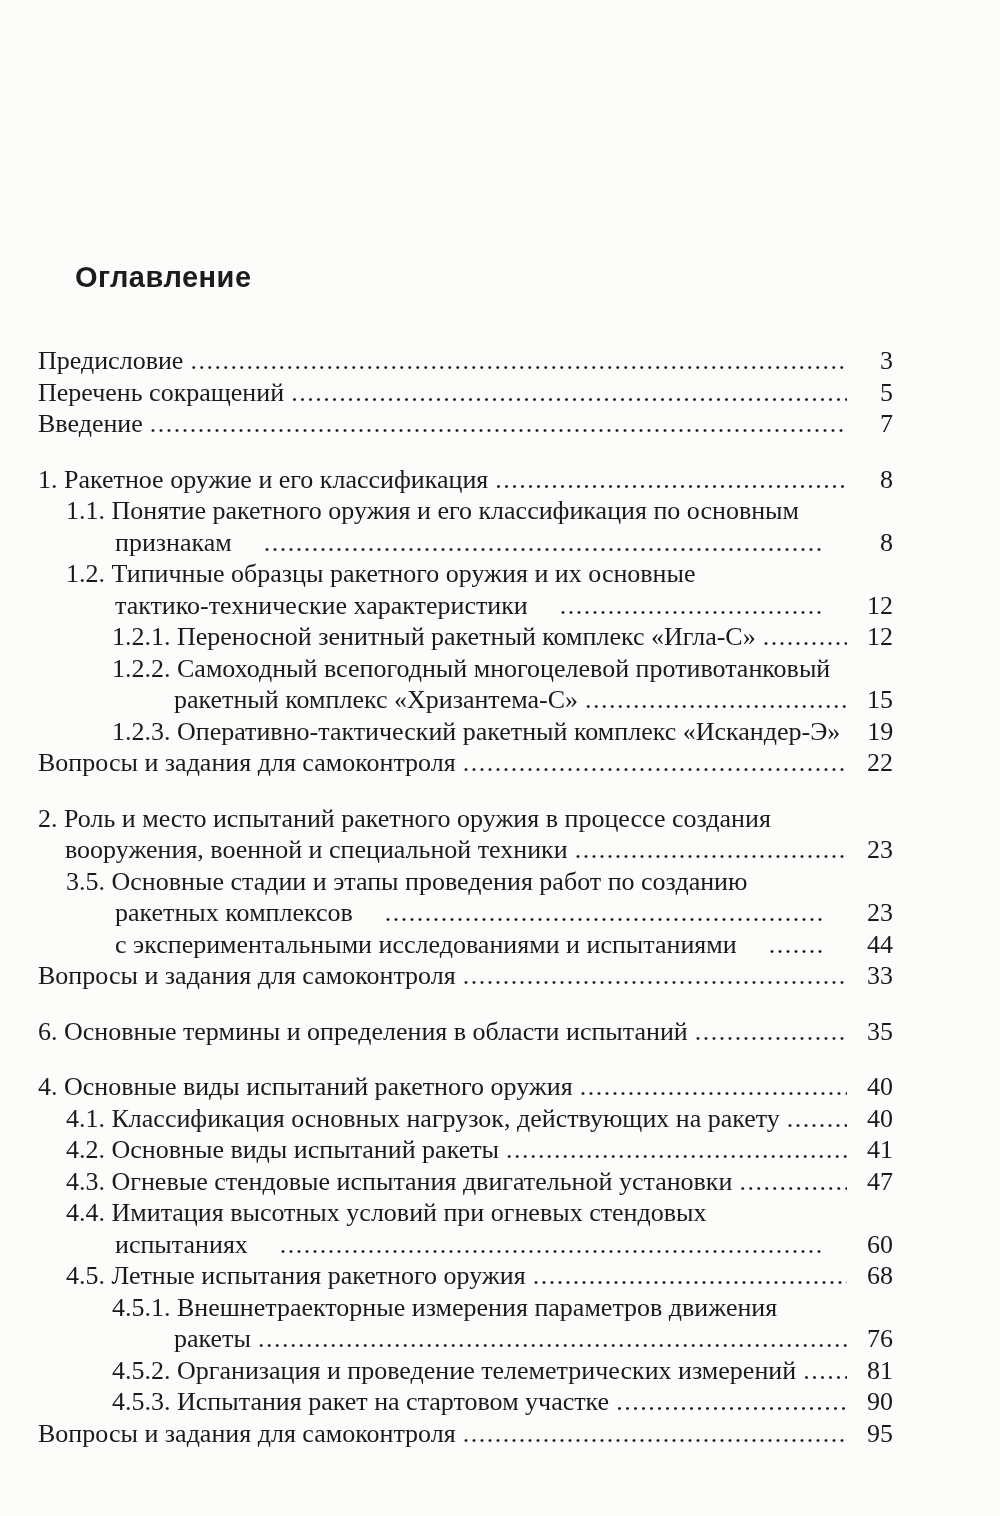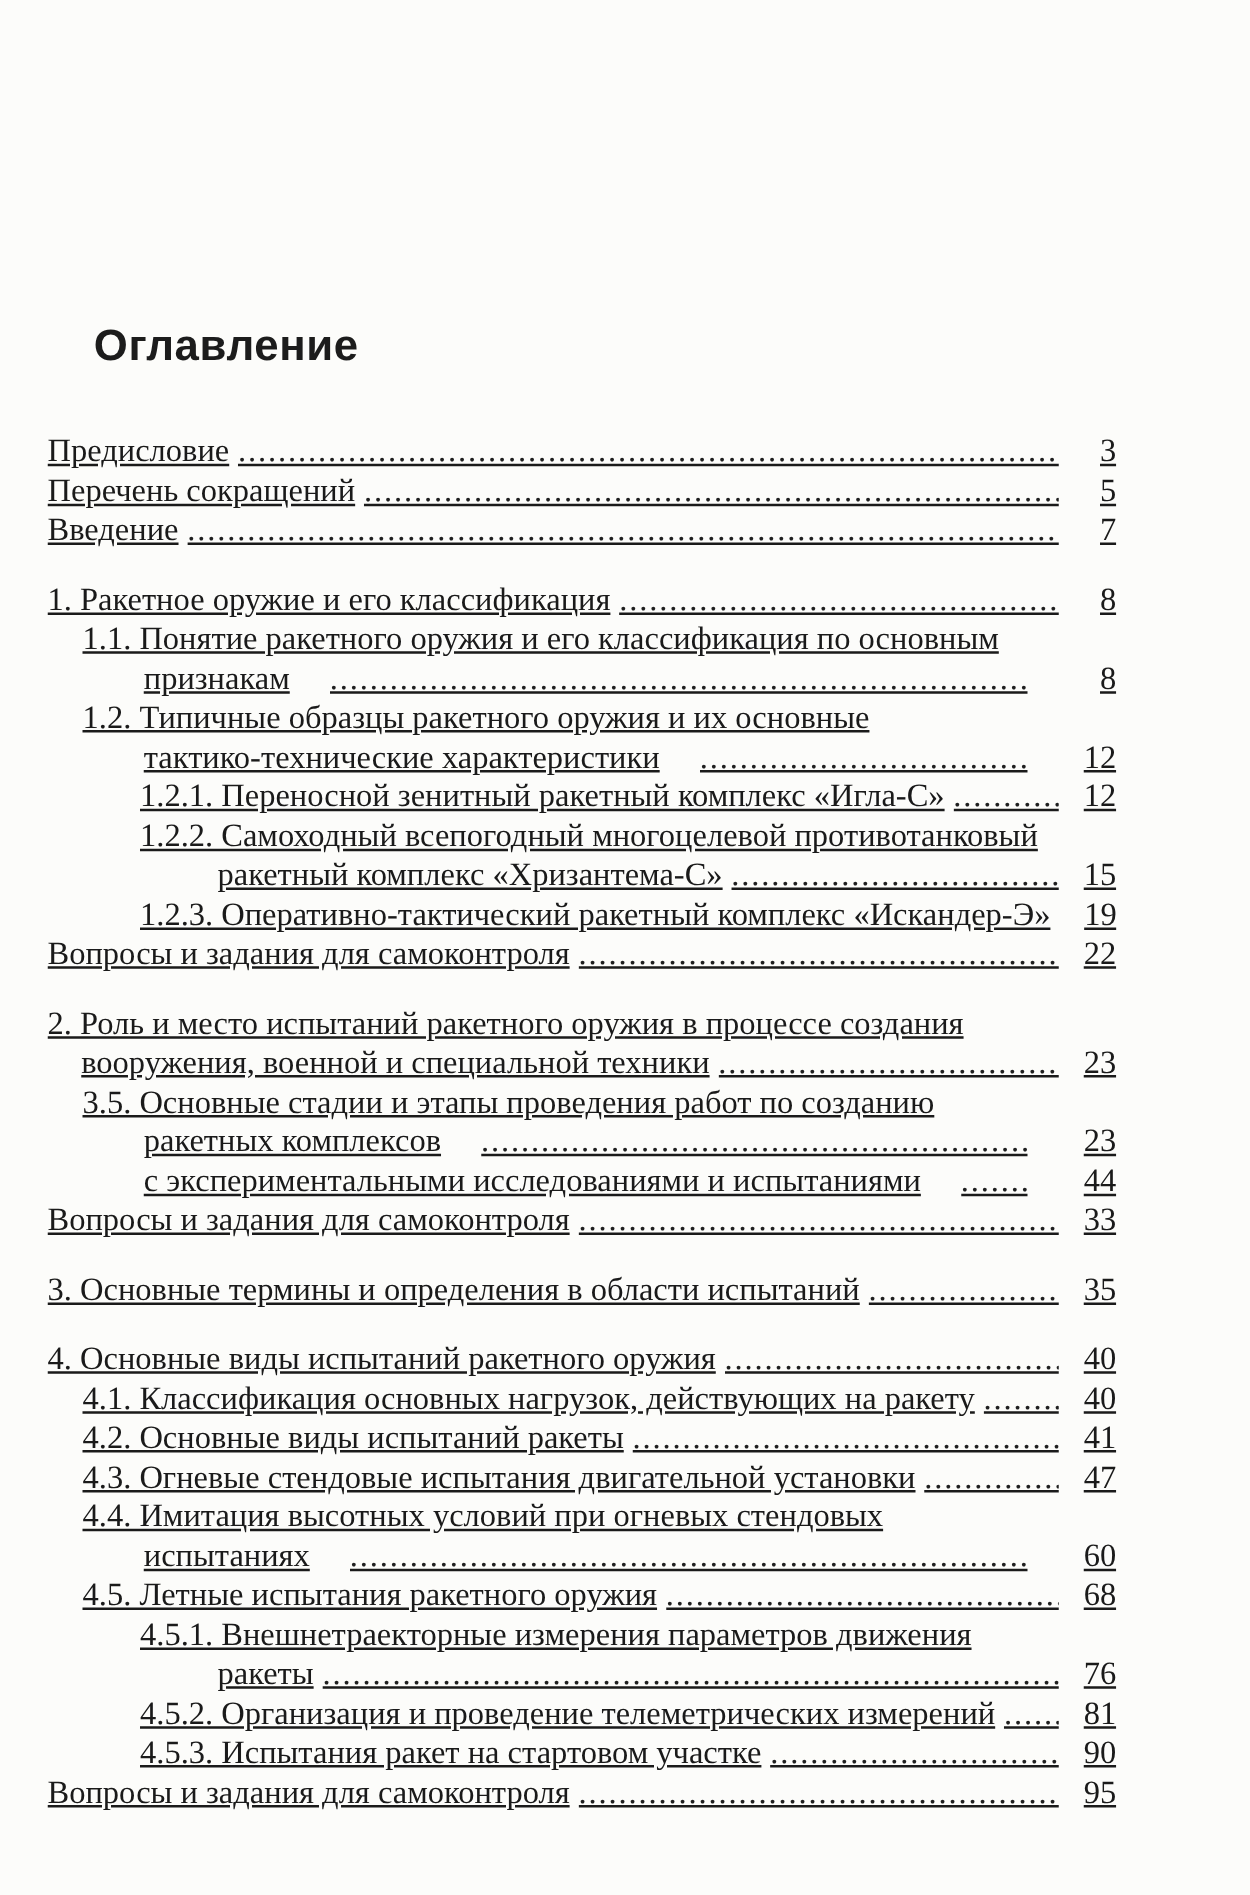--- a/index.html
+++ b/index.html
@@ -21,37 +21,36 @@
   .content {
     position: absolute;
     left: 38px;
     right: 107px;
     top: 0;
     padding-top: 262px;
   }
   .doc-title {
     font-family: "Liberation Sans", sans-serif;
     font-weight: 700;
-    font-size: 35px;
+    font-size: 29px;
     line-height: 30px;
     letter-spacing: 0.5px;
     color: #1c1c1c;
     margin: 0 0 0 37px;
   }
   .toc-list {
     margin-top: 53px;
   }
   .toc-row {
     display: flex;
     align-items: flex-start;
     line-height: 31.5px;
     height: 31.5px;
     white-space: nowrap;
     overflow: hidden;
-    text-decoration: underline;
   }
   .toc-row.gap-before { margin-top: 24px; }
   
   .lvl-l0  { padding-left: 0; }
   .lvl-chc { padding-left: 27px; }
   .lvl-l1  { padding-left: 28px; }
   .lvl-l1c { padding-left: 77px; gap: 25px; }
   .lvl-l2  { padding-left: 74px; }
   .lvl-l2c { padding-left: 136px; }
   .toc-text {
@@ -157,21 +156,21 @@
           <span class="toc-text">с экспериментальными исследованиями и испытаниями</span>
           <span class="toc-leader">................................................................................................................................................................</span>
           <span class="toc-page">44</span>
         </div>
         <div class="toc-row lvl-l0">
           <span class="toc-text">Вопросы и задания для самоконтроля</span>
           <span class="toc-leader">................................................................................................................................................................</span>
           <span class="toc-page">33</span>
         </div>
         <div class="toc-row lvl-l0 gap-before">
-          <span class="toc-text">3. Основные термины и определения в области испытаний</span>
+          <span class="toc-text">6. Основные термины и определения в области испытаний</span>
           <span class="toc-leader">................................................................................................................................................................</span>
           <span class="toc-page">35</span>
         </div>
         <div class="toc-row lvl-l0 gap-before">
           <span class="toc-text">4. Основные виды испытаний ракетного оружия</span>
           <span class="toc-leader">................................................................................................................................................................</span>
           <span class="toc-page">40</span>
         </div>
         <div class="toc-row lvl-l1">
           <span class="toc-text">4.1. Классификация основных нагрузок, действующих на ракету</span>

